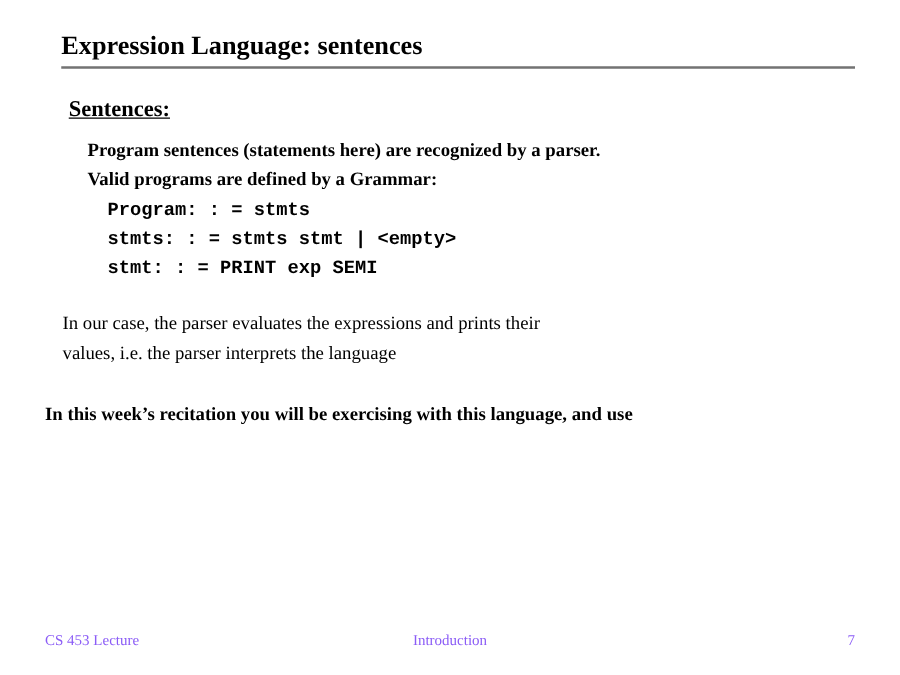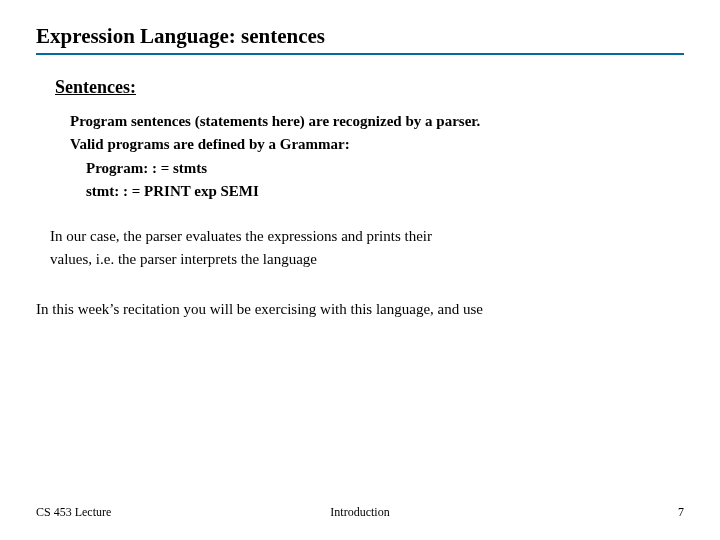--- a/index.html
+++ b/index.html
@@ -13,82 +13,85 @@
       background: #ffffff;
       font-family: Georgia, 'Times New Roman', serif;
       color: #000000;
       padding: 24px 36px 18px 36px;
       position: relative;
     }
     .slide-title {
       font-size: 21px;
       font-weight: bold;
       padding-bottom: 4px;
-      border-bottom: 2px solid #0369a1;
+      border-bottom: 2px solid #737373;
       margin-bottom: 22px;
+      margin-left: 13px;
     }
     .section-heading {
       font-size: 18px;
       font-weight: bold;
       text-decoration: underline;
       margin-bottom: 12px;
       margin-left: 19px;
     }
     .body-block {
       margin-left: 34px;
       font-size: 15px;
       line-height: 1.55;
       font-weight: bold;
     }
     .grammar-lines {
       margin-left: 16px;
+      font-family: Liberation Mono, monospace;
     }
     .interpret {
       margin-top: 22px;
       margin-left: 14px;
       font-size: 15px;
       line-height: 1.55;
       font-weight: normal;
     }
     .recitation {
       margin-top: 26px;
       margin-left: 0;
       font-size: 15px;
       line-height: 1.55;
-      font-weight: normal;
+      font-weight: bold;
     }
     .footer {
       position: absolute;
       bottom: 20px;
       left: 36px;
       right: 36px;
       display: flex;
       justify-content: space-between;
       font-size: 12px;
-      color: #000000;
+      color: #8b5cf6;
       font-weight: normal;
     }
     .footer-center {
       position: absolute;
       left: 50%;
       transform: translateX(-50%);
     }
   </style>
 </head>
 <body>
 
 <div class="slide-title">Expression Language: sentences</div>
 
 <div class="section-heading">Sentences:</div>
 
 <div class="body-block">
   <div>Program sentences (statements here) are recognized by a parser.</div>
   <div>Valid programs are defined by a Grammar:</div>
   <div class="grammar-lines">
     <div>Program: : = stmts</div>
+    <div>stmts: : =  stmts stmt     |    &lt;empty&gt;</div>
     <div>stmt: : =   PRINT exp SEMI</div>
   </div>
 </div>
 
 <div class="interpret">
   <div>In our case, the parser evaluates the expressions and prints their</div>
   <div>values, i.e. the parser interprets the language</div>
 </div>
 
 <div class="recitation">

